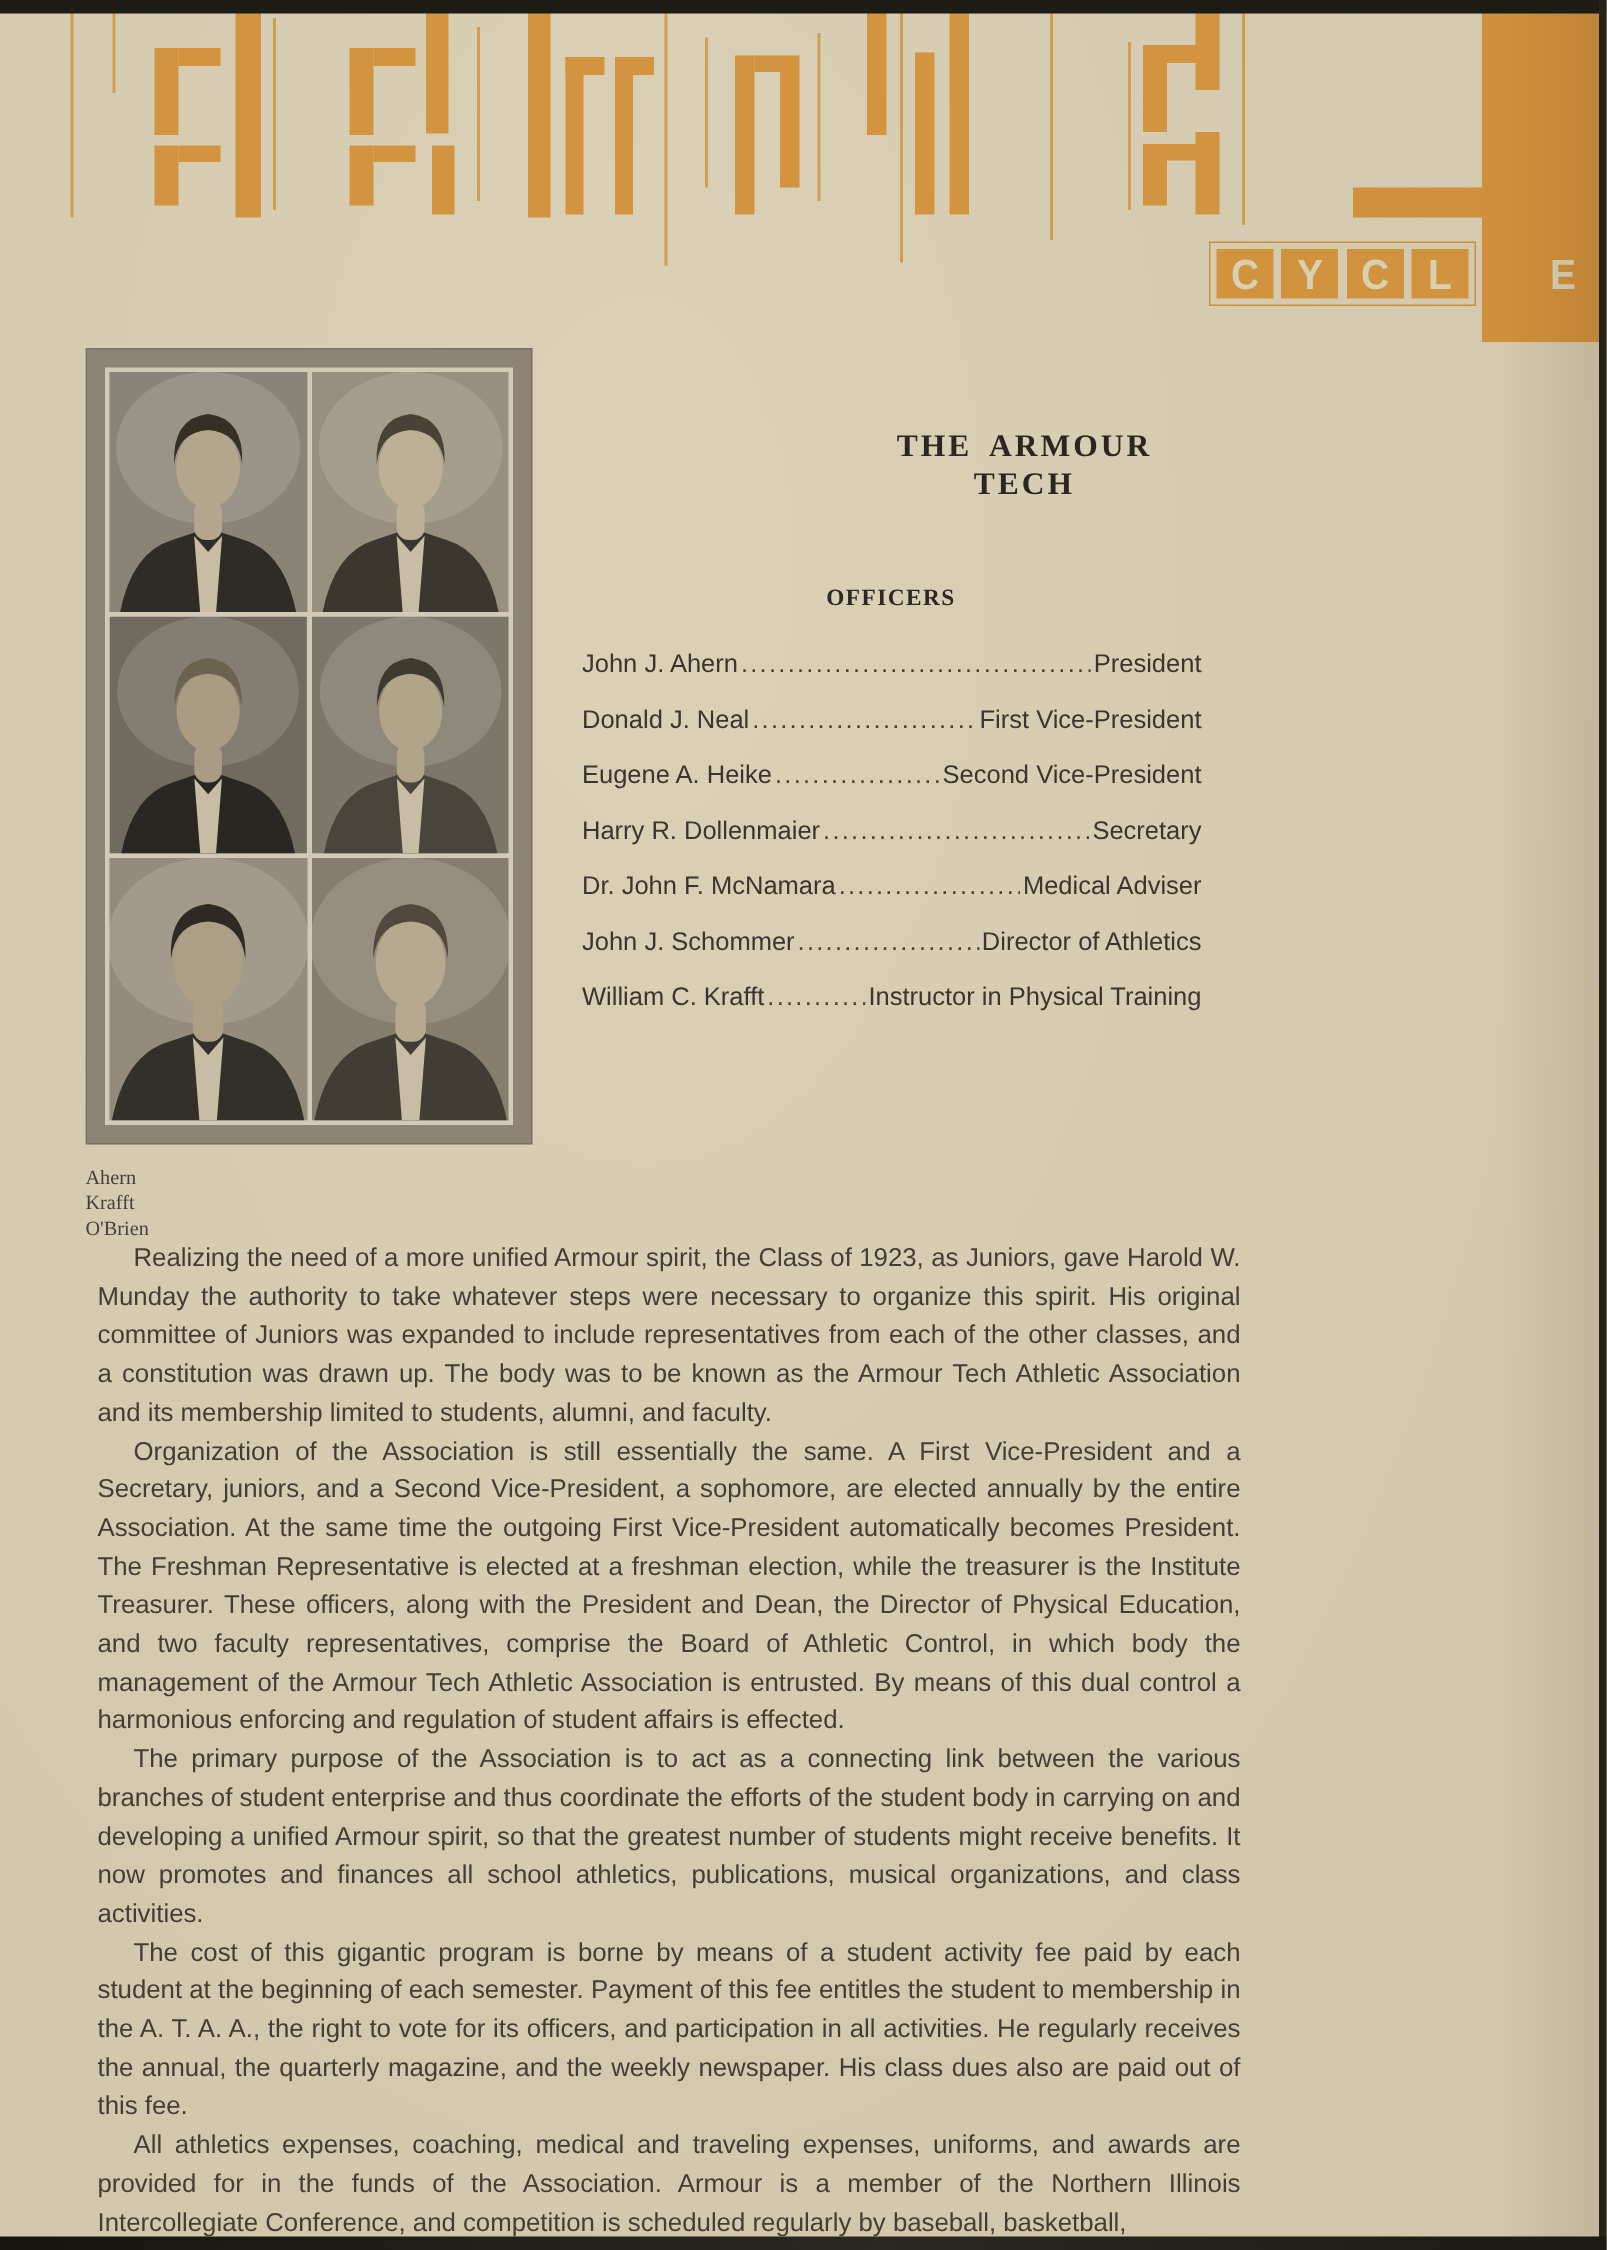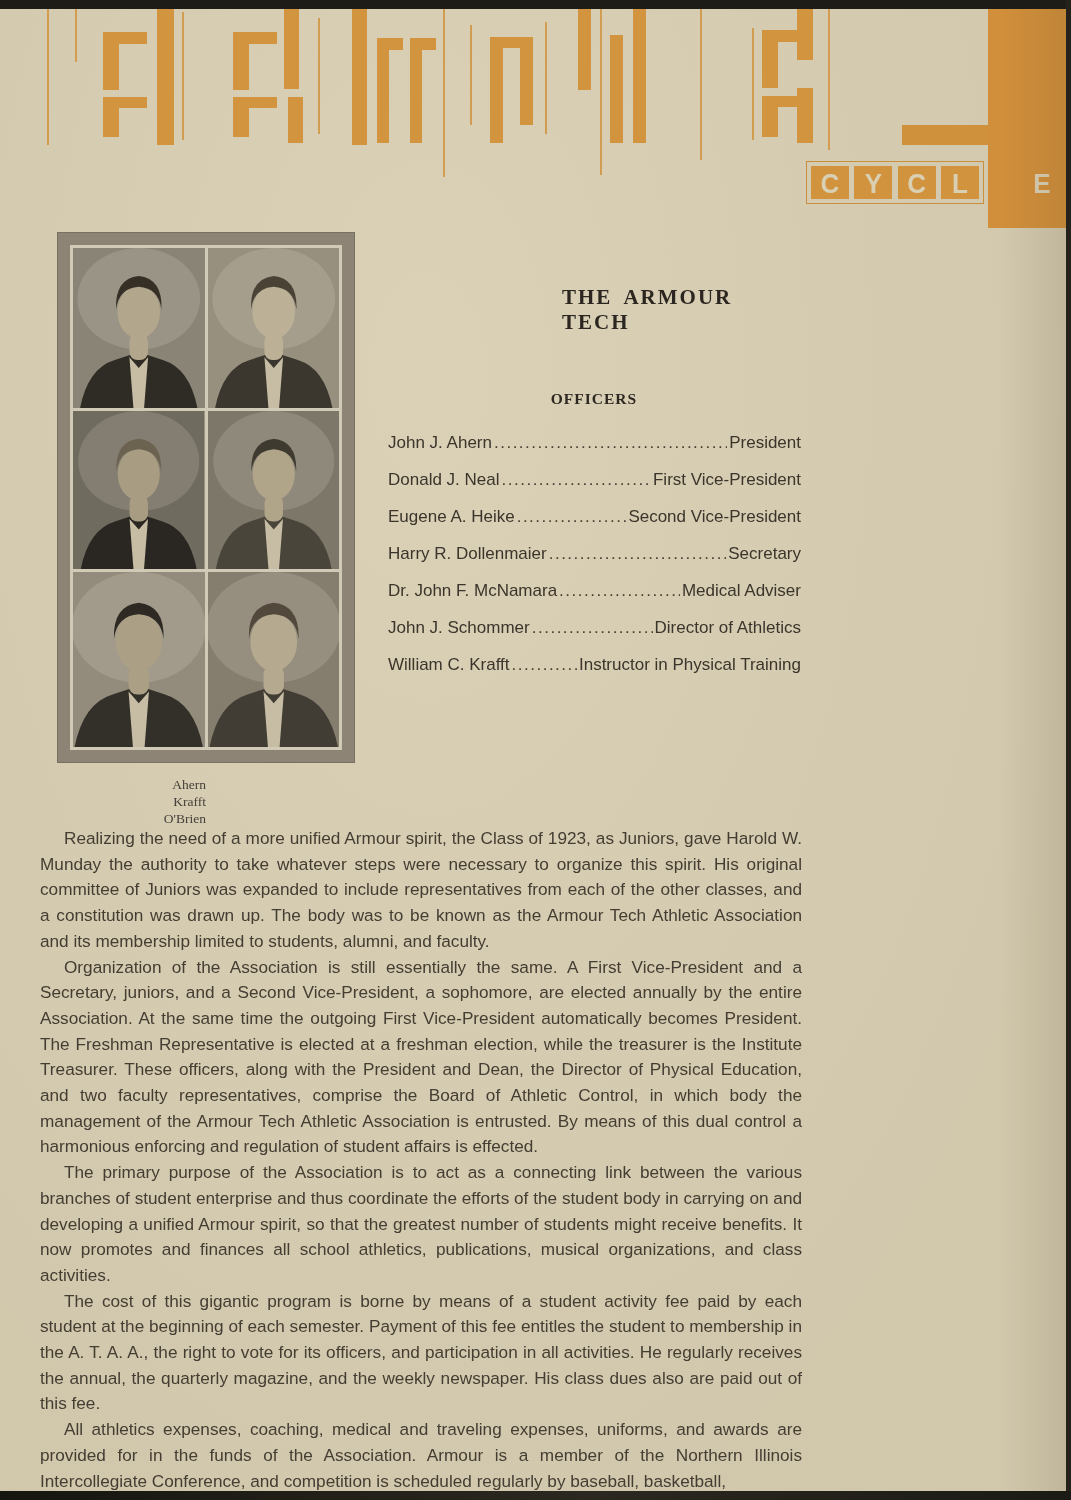--- a/index.html
+++ b/index.html
@@ -33,36 +33,36 @@
   .p-shirt{fill:#c6bda4;}
   .t1 .p-bg{fill:#8a8476;} .t1 .p-skin,.t1 .p-neck{fill:#b2a68c;} .t1 .p-suit{fill:#2f2c26;} .t1 .p-hair{fill:#352f26;}
   .t2 .p-bg{fill:#97907e;} .t2 .p-skin,.t2 .p-neck{fill:#bcb096;} .t2 .p-suit{fill:#3b372e;} .t2 .p-hair{fill:#4a4335;}
   .t3 .p-bg{fill:#6f6b5e;} .t3 .p-skin,.t3 .p-neck{fill:#a89c82;} .t3 .p-suit{fill:#2a2722;} .t3 .p-hair{fill:#6b6250;}
   .t4 .p-bg{fill:#7d7769;} .t4 .p-skin,.t4 .p-neck{fill:#b0a489;} .t4 .p-suit{fill:#4a453b;} .t4 .p-hair{fill:#3f3a30;}
   .t5 .p-bg{fill:#938b7b;} .t5 .p-skin,.t5 .p-neck{fill:#ab9f85;} .t5 .p-suit{fill:#33302a;} .t5 .p-hair{fill:#2e2a23;}
   .t6 .p-bg{fill:#857e6e;} .t6 .p-skin,.t6 .p-neck{fill:#b5a98f;} .t6 .p-suit{fill:#413d34;} .t6 .p-hair{fill:#53483c;}
   
   #captions{left:57px;top:776px;width:298px;display:flex;
     font-family:"Liberation Serif",serif;font-size:13.5px;line-height:17px;color:#45403a;}
-  .caption-col{width:50%;text-align:right;}
-  
-  #page-title{left:562px;top:285px;width:242px;
+  .caption-col{width:50%;text-align:left;}
+  
+  #page-title{left:562px;top:285px;width:242px;text-align:center;
     font-family:"Liberation Serif",serif;font-weight:700;font-size:21px;letter-spacing:2px;word-spacing:5px;color:#2c2620;}
   #officers-heading{left:388px;top:390px;width:412px;text-align:center;
     font-family:"Liberation Serif",serif;font-weight:700;font-size:15.5px;letter-spacing:1px;color:#2e2822;}
   
   #officers-list{left:388px;top:424px;width:413px;font-size:17px;color:#3b352b;}
   .officer-row{display:flex;align-items:center;height:37px;line-height:37px;}
   .officer-name{white-space:nowrap;}
   .leader{flex:1;overflow:hidden;white-space:nowrap;margin:0 2px;color:#473f33;}
   .leader::after{content:"...................................................................................................";
     letter-spacing:1.5px;}
   .officer-title{white-space:nowrap;}
   
-  #body-text{left:40px;top:826px;width:762px;}
+  #body-text{left:65px;top:826px;width:762px;}
   #body-text p{margin:0;text-indent:24px;text-align:justify;font-size:17.2px;line-height:25.7px;color:#443d32;}
   
   #page-number{left:774px;top:1510px;font-family:"Liberation Serif",serif;font-weight:700;font-size:19px;
     letter-spacing:2px;color:#2e2a24;}
 </style>
 </head>
 <body>
 
 <div id="page">
 

